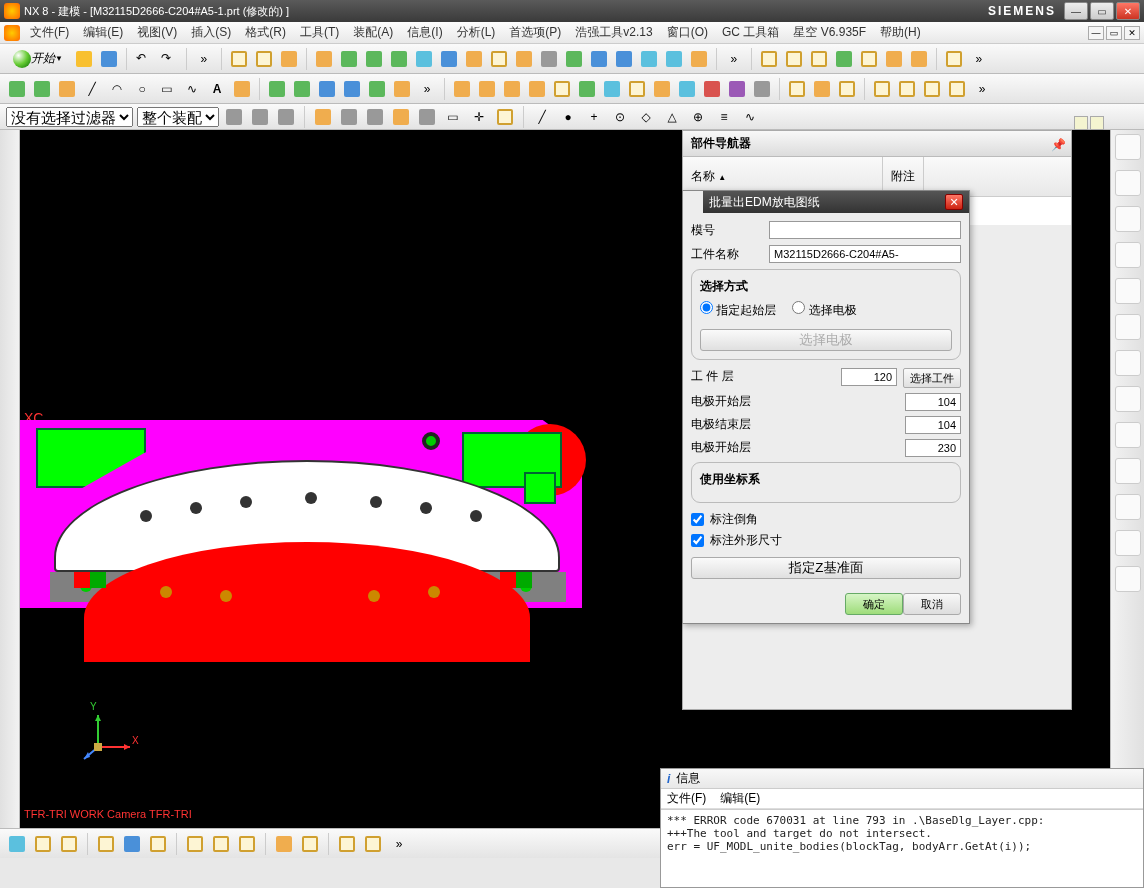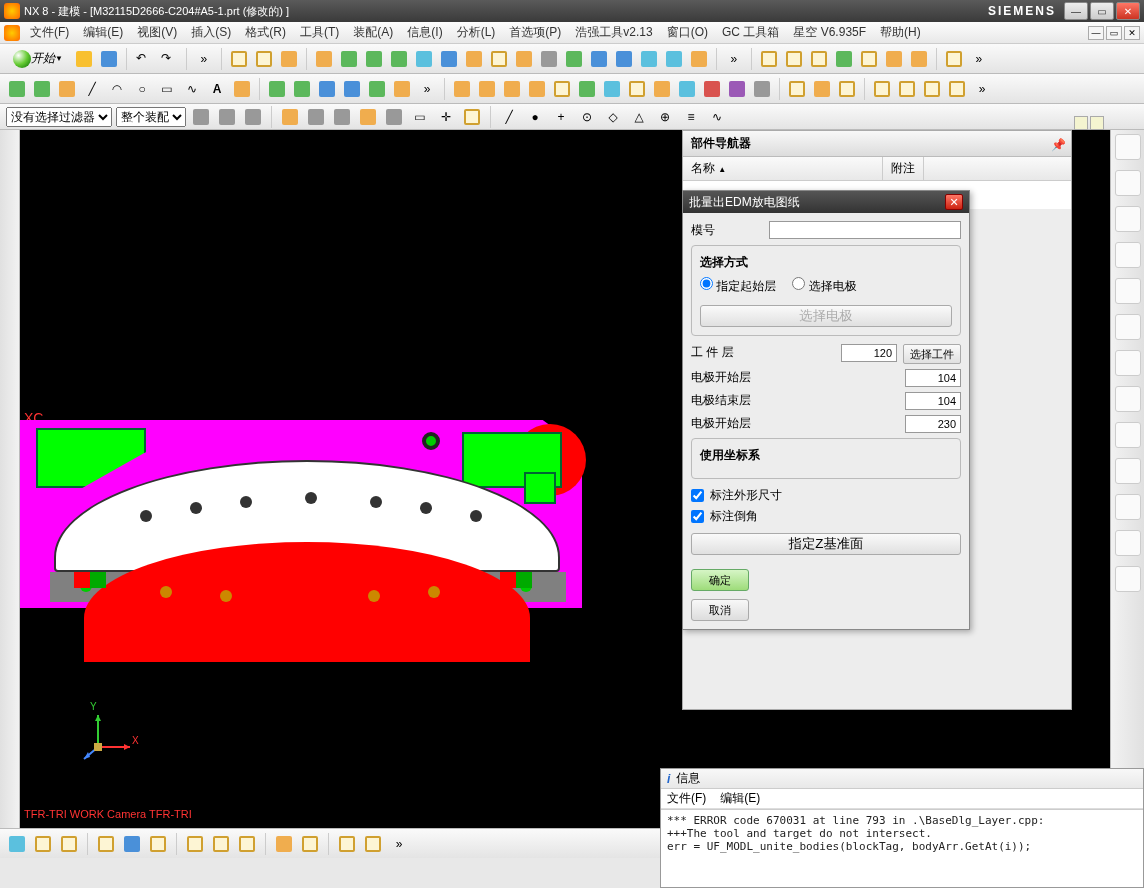--- a/index.html
+++ b/index.html
@@ -30,21 +30,21 @@
   .start-btn .orb { width:18px; height:18px; border-radius:50%; background: radial-gradient(circle at 30% 30%, #fff, #66cc33, #006600); }
   
   
   .ico { display:inline-block; border-radius:2px; }
   .c-yellow{background:#f8c030;} .c-blue{background:#4a90d9;} .c-green{background:#5cb85c;} .c-red{background:#d9534f;}
   .c-orange{background:#f0ad4e;} .c-cyan{background:#5bc0de;} .c-purple{background:#9b59b6;}
   .c-gray{background:#999;} .c-box{border:2px solid #d0a030;background:#fdf5d4;}
   
   
   .filter-row { height: 26px; background: linear-gradient(#fafafa,#e4e4e4); border-bottom:1px solid #bbb; display:flex; align-items:center; padding:2px 6px; gap:4px;}
-  .filter-row select { height: 20px; font-size: 12px; }
+  .filter-row select { height: 20px; font-size: 15px; }
   
   
   .main-area { position: relative; height: 698px; background: #000; }
   .viewport { position: absolute; left: 20px; top: 0; width: 660px; height: 698px; background: #000; overflow:hidden;}
   .viewport .axis-label { position: absolute; color: #ff3333; font-size: 14px; }
   .viewport .triad { position: absolute; left: 60px; bottom: 60px; }
   .viewport .triad svg { width: 60px; height: 60px; }
   .viewport .camera-label { position: absolute; left: 4px; bottom: 8px; color: #ff3333; font-size: 11px; }
   
   
@@ -59,42 +59,42 @@
   .part .dot { position:absolute; width:12px; height:12px; background:#333; border-radius:50%; }
   .part .ring { position:absolute; width:18px; height:18px; border:4px solid #222; border-radius:50%; background:#0c0;}
   .part .gray-strip { position:absolute; left:30px; top:152px; width:516px; height:30px; background:#808080;}
   .part .sq { position:absolute; width:16px; height:16px; }
   
   
   .nav-panel { position: absolute; left: 682px; top: 0; width: 390px; height: 580px; background: #ededed; border:1px solid #aaa; }
   .nav-panel .nav-title { background: linear-gradient(#f8f8f8,#dcdcdc); padding: 4px 8px; font-weight: bold; border-bottom: 1px solid #bbb; display:flex; align-items:center; justify-content:space-between;}
   .nav-panel .nav-title .pin { width:12px;height:12px; }
   .nav-panel .col-headers { display: flex; background: linear-gradient(#fafafa,#e8e8e8); border-bottom: 1px solid #ccc; }
-  .nav-panel .col-headers div { padding: 3px 8px; border-right: 1px solid #ccc; }
+  .nav-panel .col-headers div { padding: 11px 8px; border-right: 1px solid #ccc; }
   .nav-panel .col-headers div:first-child { width: 200px; }
   .nav-panel .tree-body { background:#fff; height: 28px; }
   
   
   .dialog { position: absolute; left: 682px; top: 60px; width: 288px; background: #ededed; border: 1px solid #888; box-shadow: 2px 2px 6px rgba(0,0,0,0.3); }
-  .dialog .dlg-title { height: 22px; background: linear-gradient(#555,#333); color: #fff; display: flex; align-items: center; padding: 0 6px; font-size: 12px; }
+  .dialog .dlg-title { height: 22px; background: linear-gradient(#555,#333); color: #fff; display: flex; align-items: center; padding: 0 6px; font-size: 12px; margin-left: 20px; }
   .dialog .dlg-title .dlg-close { margin-left: auto; width: 18px; height: 16px; background: linear-gradient(#ff7766,#cc2211); border:1px solid #800; border-radius:2px; color:#fff; display:flex;align-items:center;justify-content:center; font-size:11px;}
   .dialog .dlg-body { padding: 8px; }
   .dialog .field-row { display: flex; align-items: center; margin-bottom: 6px; gap: 8px; }
   .dialog .field-row label { width: 70px; }
   .dialog .field-row input[type=text] { flex: 1; height: 18px; border: 1px solid #999; padding: 0 4px; font-size: 11px; background:#fff;}
-  .dialog .group { border: 1px solid #bbb; border-radius: 4px; padding: 8px; margin-bottom: 8px; background:#ededed;}
+  .dialog .group { border: 1px solid #bbb; border-radius: 9px; padding: 8px; margin-bottom: 8px; background:#ededed;}
   .dialog .group-title { font-weight: bold; margin-bottom: 6px; }
   .dialog .radio-row { display: flex; gap: 16px; margin-bottom: 6px; align-items:center;}
   .dialog .wide-btn { width: 100%; height: 22px; background: linear-gradient(#fafafa,#e0e0e0); border: 1px solid #aaa; border-radius: 3px; margin-top: 4px;}
   .dialog .num-row { display: flex; align-items: flex-start; margin-bottom: 5px; }
   .dialog .num-row label { flex: 1; }
   .dialog .num-row input { width: 56px; height: 18px; text-align: right; border: 1px solid #999; padding: 0 4px; background:#fff; font-size:11px;}
   .dialog .num-row button { width: 58px; height: 20px; margin-left: 6px; background: linear-gradient(#fafafa,#e0e0e0); border:1px solid #aaa; border-radius:2px; font-size:11px;}
   .dialog .chk-row { display: flex; align-items: center; gap: 6px; margin-bottom: 4px; }
-  .dialog .dlg-buttons { display: flex; justify-content: flex-end; gap: 8px; padding: 6px 8px 8px; flex-direction: column; }
+  .dialog .dlg-buttons { display: flex; justify-content: flex-end; padding: 6px 8px 8px; }
   .dialog .dlg-buttons button { width: 58px; height: 22px; border: 1px solid #6a6; border-radius: 3px; font-size:11px;}
   .dialog .dlg-buttons .ok { background: linear-gradient(#d6f5c6,#9edc7a); }
   .dialog .dlg-buttons .cancel { background: linear-gradient(#f8f8f8,#ddd); border-color:#aaa;}
   
   
   .right-rail { position: absolute; right: 0; top: 0; width: 34px; height: 698px; background: linear-gradient(90deg,#f2f2f2,#e0e0e0); border-left: 1px solid #bbb; display: flex; flex-direction: column; align-items: center; padding-top: 4px; gap: 10px; }
   .right-rail .rail-btn { width: 26px; height: 26px; border: 1px solid #ccc; border-radius: 3px; background:#fafafa; display:flex;align-items:center;justify-content:center;}
   
   
   .left-strip { position:absolute; left:0; top:0; width:20px; height:698px; background:linear-gradient(90deg,#e0e0e0,#f2f2f2); border-right:1px solid #bbb;}
@@ -517,20 +517,24 @@
   <div class="dialog">
     <div class="dlg-title">
       <span>批量出EDM放电图纸</span>
       <div class="dlg-close">✕</div>
     </div>
     <div class="dlg-body">
       <div class="field-row">
         <label>模号</label>
         <input type="text" value="" style="">
       </div>
+      <div class="field-row">
+        <label>工件名称</label>
+        <input type="text" value="M32115D2666-C204#A5-" style="">
+      </div>
 
       <div class="group">
         <div class="group-title">选择方式</div>
         <div class="radio-row">
           <label><input type="radio" name="selmode" checked="" style=""> <span>指定起始层</span></label>
           <label><input type="radio" name="selmode" style=""> <span>选择电极</span></label>
         </div>
         <button class="wide-btn" disabled="">选择电极</button>
       </div>
 
@@ -551,25 +555,25 @@
         <label>电极开始层</label>
         <input type="text" value="230" style="">
       </div>
 
       <div class="group">
         <div class="group-title">使用坐标系</div>
       </div>
 
       <div class="chk-row">
           <input type="checkbox" checked="" style="">
-          <span>标注外形尺寸</span>
+          <span>标注倒角</span>
         </div>
       <div class="chk-row">
           <input type="checkbox" checked="" style="">
-          <span>标注倒角</span>
+          <span>标注外形尺寸</span>
         </div>
 
       <button class="wide-btn">指定Z基准面</button>
     </div>
     <div class="dlg-buttons">
       <button class="ok">确定</button>
       <button class="cancel">取消</button>
     </div>
   </div>
 

